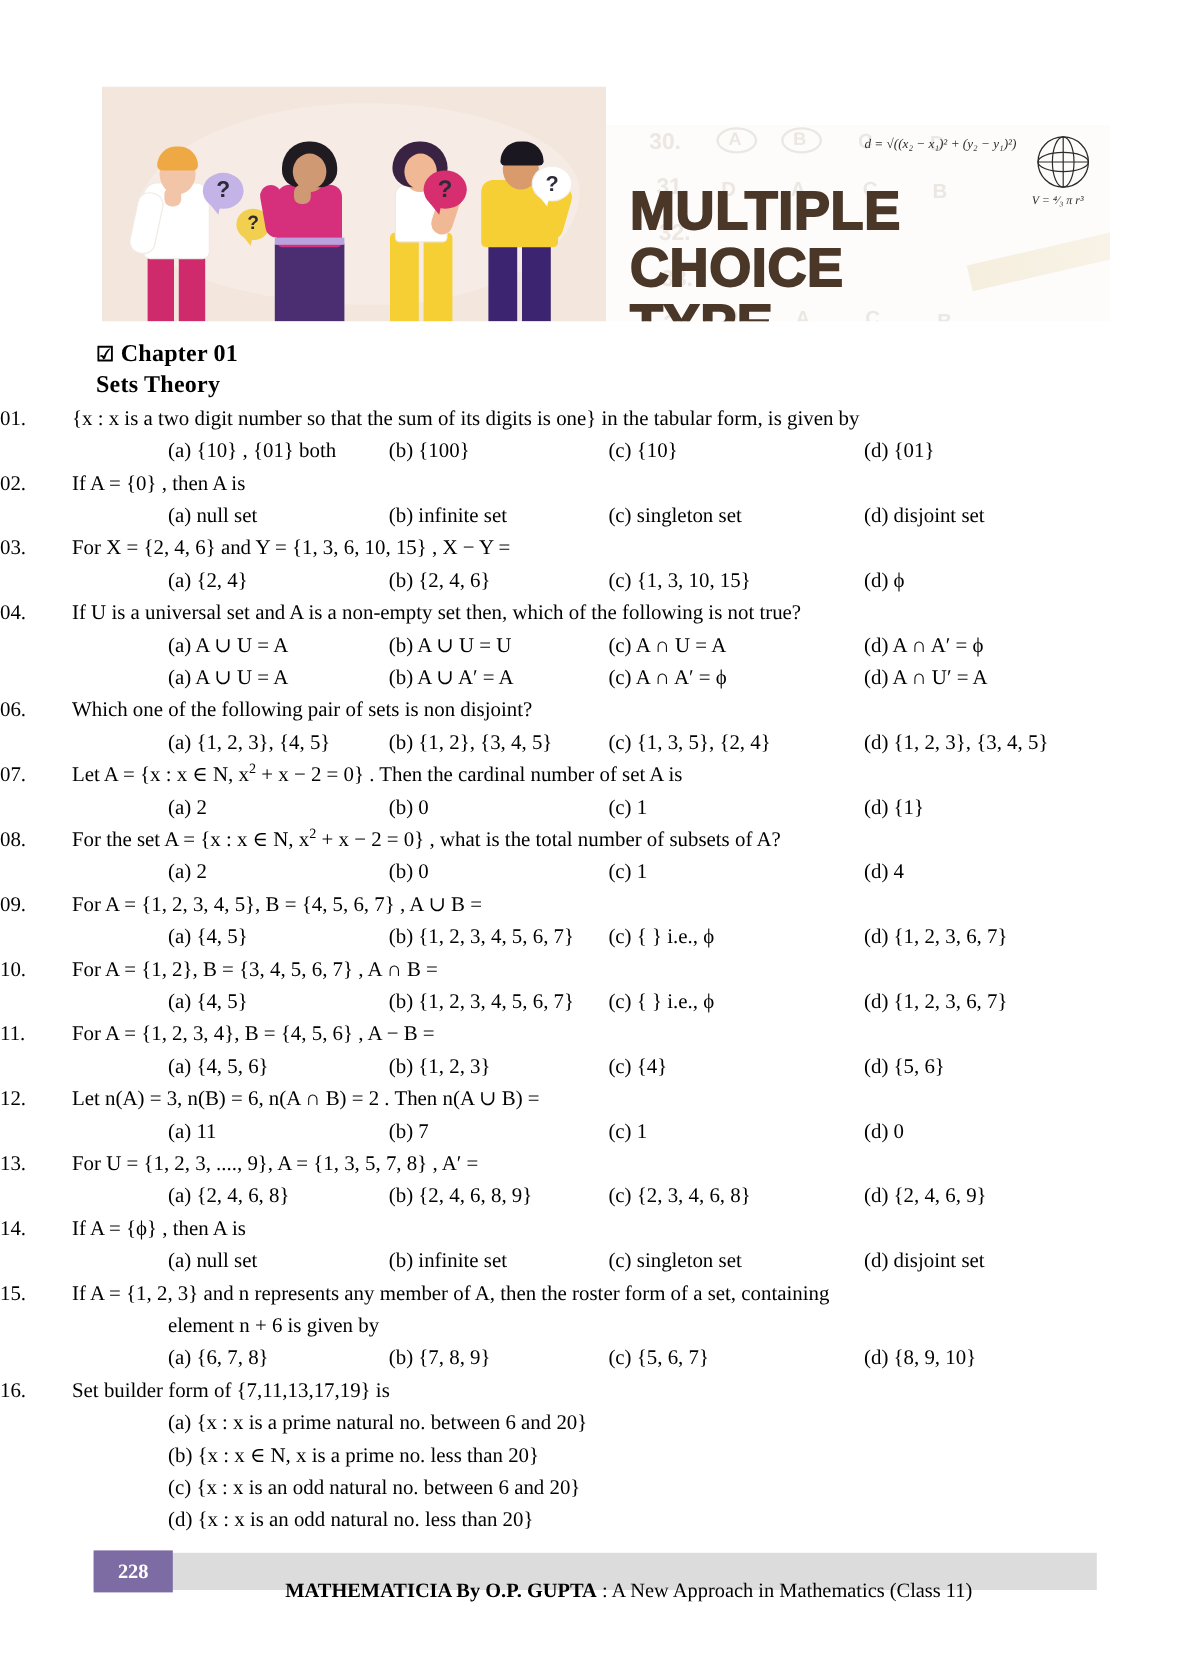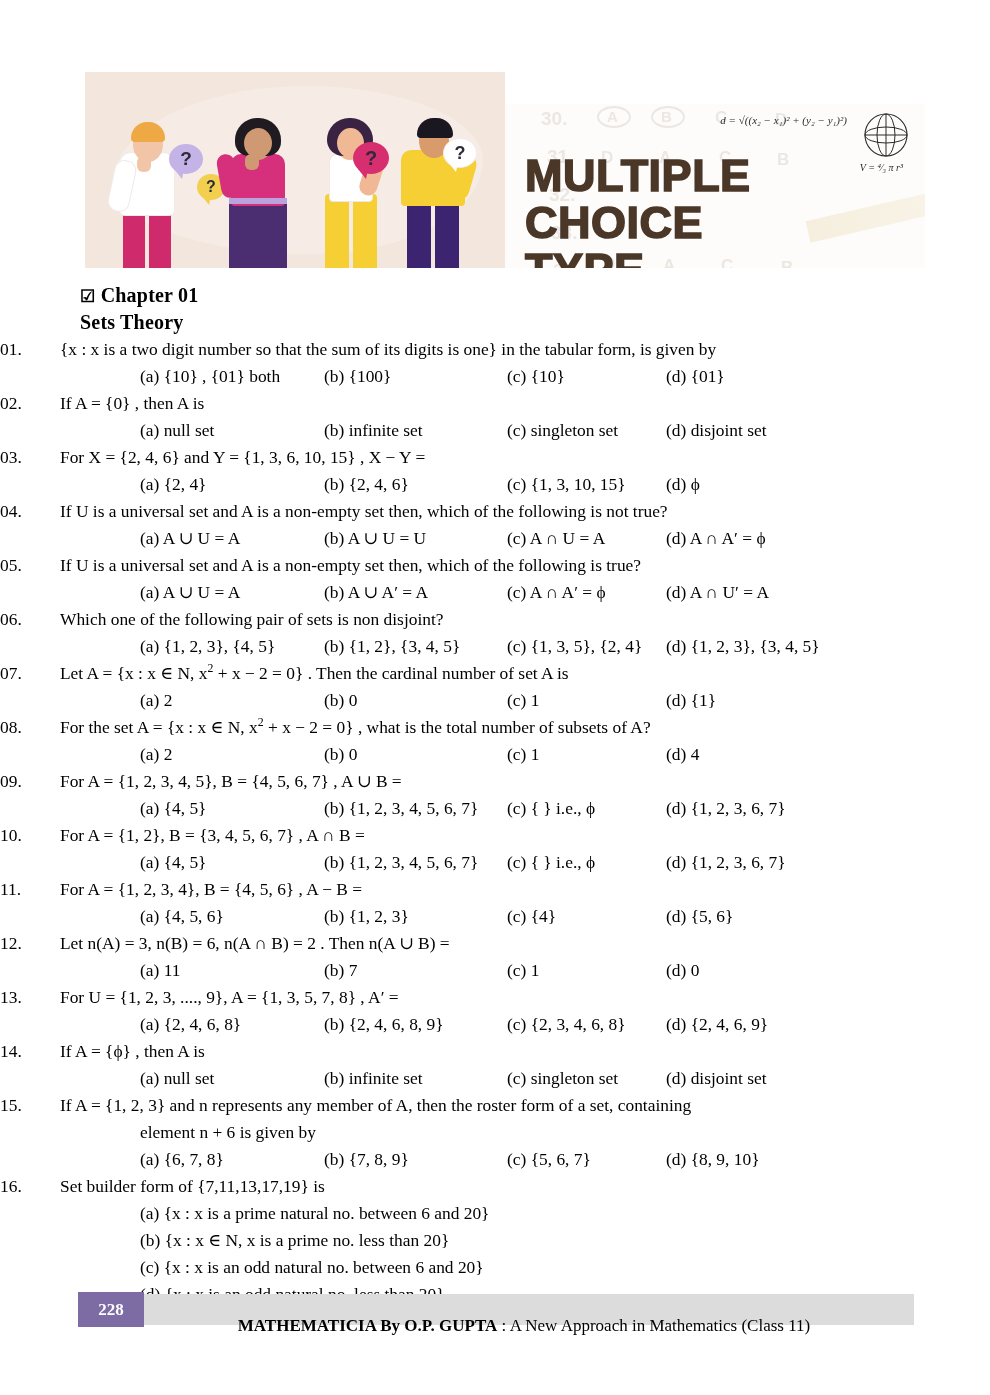--- a/index.html
+++ b/index.html
@@ -183,21 +183,21 @@
     line-height: 27px;
   }
   .opt {
     position: absolute;
     white-space: nowrap;
     top: 0;
   }
   .opt.c0 { left: 140px; }
   .opt.c1 { left: 324px; }
   .opt.c2 { left: 507px; }
-  .opt.c3 { left: 666px; }
+  .opt.c3 { left: 720px; }
 
   .opts-stack { margin-left: 140px; }
   .opts-stack .opt-line {
     font-size: 17.4px;
     line-height: 27px;
     white-space: nowrap;
   }
 
   sup { font-size: 0.68em; vertical-align: super; line-height: 0; }
 
@@ -382,24 +382,20 @@
           <div class="q-text">If U is a universal set and A is a non-empty set then, which of the following is not true?</div>
         </div>
         <div class="opts">
           <div class="opt c0">(a) A ∪ U = A</div>
           <div class="opt c1">(b) A ∪ U = U</div>
           <div class="opt c2">(c) A ∩ U = A</div>
           <div class="opt c3">(d) A ∩ A′ = ϕ</div>
         </div>
       </div>
       <div class="q">
-        <div class="q-row">
-          <div class="q-num">05.</div>
-          <div class="q-text">If U is a universal set and A is a non-empty set then, which of the following is true?</div>
-        </div>
         <div class="opts">
           <div class="opt c0">(a) A ∪ U = A</div>
           <div class="opt c1">(b) A ∪ A′ = A</div>
           <div class="opt c2">(c) A ∩ A′ = ϕ</div>
           <div class="opt c3">(d) A ∩ U′ = A</div>
         </div>
       </div>
       <div class="q">
         <div class="q-row">
           <div class="q-num">06.</div>

